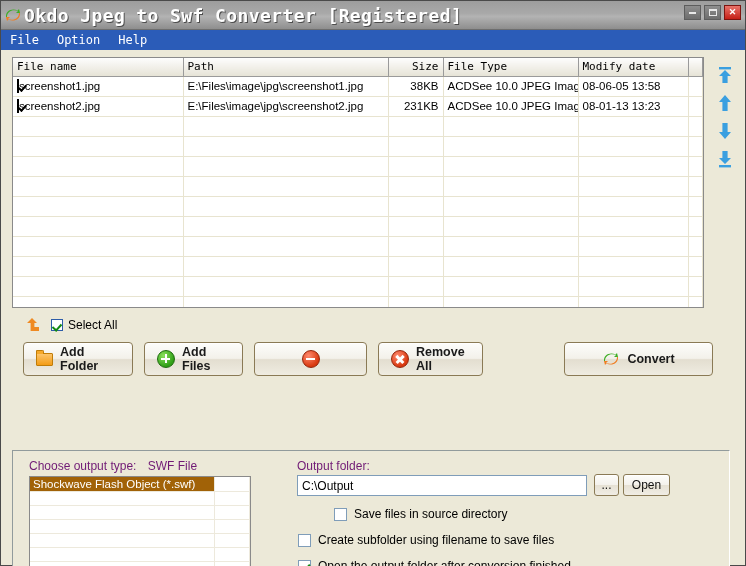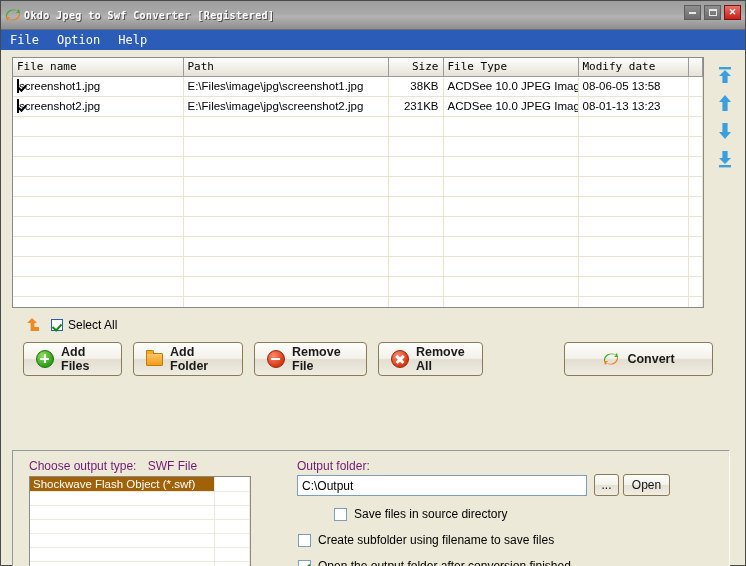--- a/index.html
+++ b/index.html
@@ -24,21 +24,21 @@
     border-bottom:1px solid #6e6e6e;
     display:flex;align-items:center;
   }
   .title-icon{
     width:18px;height:18px;margin-left:3px;margin-right:2px;
     position:relative;flex:none;
   }
   .title-text{
     color:#ffffff;
     font-family:"DejaVu Sans Mono","Liberation Mono",monospace;
-    font-size:10px;font-weight:bold;
+    font-size:18px;font-weight:bold;
     letter-spacing:0.4px;
     text-shadow:1px 1px 0 #4d4d4d;
     white-space:nowrap;
   }
   .win-btns{position:absolute;right:4px;top:4px;display:flex;gap:3px;}
   .win-btn{
     width:17px;height:15px;
     border:1px solid #5d5d5d;
     background:linear-gradient(to bottom,#8f8f8f,#6d6d6d);
     display:flex;align-items:center;justify-content:center;
@@ -427,36 +427,35 @@
           <path d="M9 1 L14 6 H11.4 V10 H16 V14 H7.6 V6 H4 Z" fill="#ef8a22"></path>
         </svg>
       </div>
       <label class="chk-lbl">
         <span class="cbox-win checked"></span>
         <span>Select All</span>
       </label>
     </div>
 
     <div class="btn-row">
+      <div class="xbtn btn-addfolder">
+        <span class="foldericon"></span>
+        <span>Add Folder</span>
+      </div>
       <div class="xbtn btn-addfiles">
         <span class="cicon green">
             <i class="plus-h"></i>
             <i class="plus-v"></i>
           </span>
         <span>Add Files</span>
       </div>
-      <div class="xbtn btn-addfolder">
-        <span class="foldericon"></span>
-        <span>Add Folder</span>
-      </div>
       <div class="xbtn btn-removefile">
         <span class="cicon red">
             <i class="minus-h"></i>
           </span>
-        <span>Remove File</span>
       </div>
       <div class="xbtn btn-removeall">
         <span class="cicon red">
             <i class="x1"></i>
             <i class="x2"></i>
           </span>
         <span>Remove All</span>
       </div>
     </div>
 

